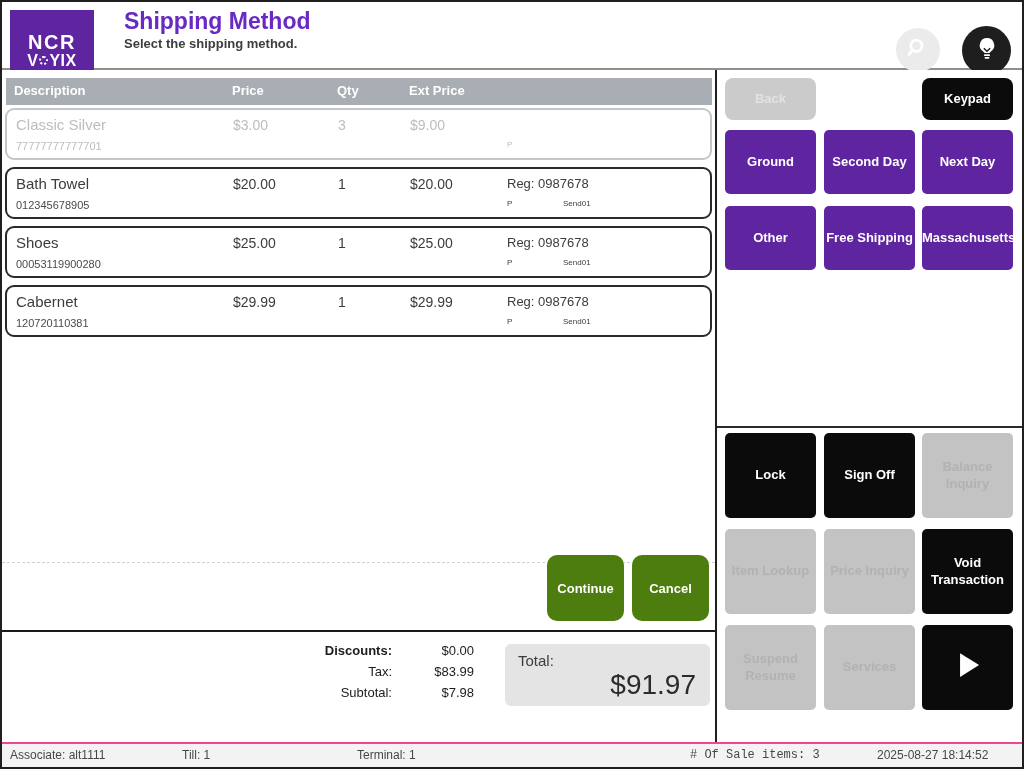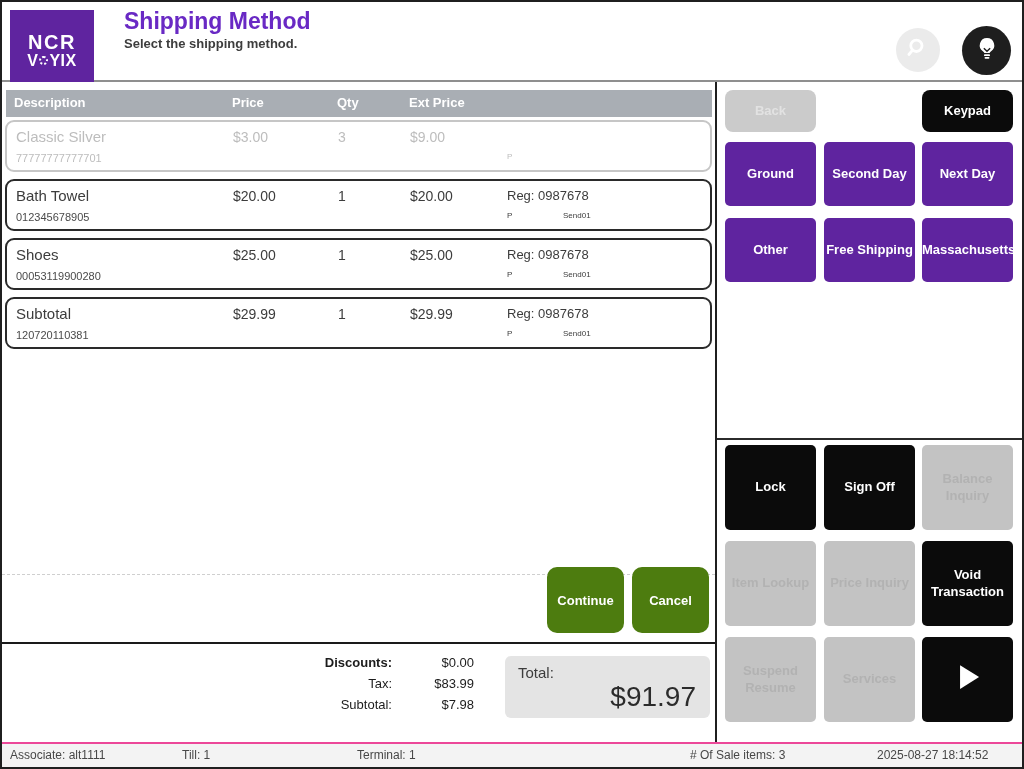--- a/index.html
+++ b/index.html
@@ -1,20 +1,20 @@
 <!DOCTYPE html>
 <html><head>
 <meta charset="utf-8">
 <style>
   * { margin:0; padding:0; box-sizing:border-box; }
   html,body { width:1024px; height:769px; background:#fff; font-family:"Liberation Sans", sans-serif; }
   .window { width:1024px; height:769px; border:2px solid #1f1f1f; display:flex; flex-direction:column; background:#fff; overflow:hidden; }
 
   
-  .header { height:80px; flex:none; position:relative; background:#fff; border-bottom:2px solid #8f8f8f; }
+  .header { height:68px; flex:none; position:relative; background:#fff; border-bottom:2px solid #8f8f8f; }
   .logo { position:absolute; left:8px; top:8px; width:84px; height:81px; background:#5F249F; color:#fff;
           display:flex; flex-direction:column; align-items:center; justify-content:center; font-weight:bold; }
   .logo-l1 { font-size:20px; letter-spacing:1.5px; line-height:20px; }
   .logo-l2 { font-size:16px; letter-spacing:0.5px; line-height:18px; display:flex; align-items:center; }
   .dotted-o { display:inline-block; width:9px; height:9px; border:2px dotted #fff; border-radius:50%; margin:0 1px; }
   .page-title { position:absolute; left:122px; top:6px; font-size:23px; font-weight:bold; color:#6929C4; }
   .page-subtitle { position:absolute; left:122px; top:34px; font-size:13px; font-weight:bold; color:#3d3d3d; }
   .search-btn { position:absolute; right:82px; top:26px; width:44px; height:44px; border-radius:50%; background:#ebebeb;
                 display:flex; align-items:center; justify-content:center; }
   .bulb-btn { position:absolute; right:11px; top:24px; width:49px; height:49px; border-radius:50%; background:#1e1e1e;
@@ -75,21 +75,21 @@
   .rp-divider { position:absolute; left:0; right:0; top:356px; border-top:2px solid #2b2b2b; }
   .r-fn1 { top:363px; height:85px; }
   .r-fn2 { top:459px; height:85px; }
   .r-fn3 { top:555px; height:85px; }
   .play-btn { display:flex; align-items:center; justify-content:center; }
 
   
   .status-bar { height:25px; flex:none; position:relative; background:#f3f3f3; border-top:2px solid #ec4899; }
   .status-bar span { position:absolute; top:4px; font-size:12px; color:#474747; }
   .sb-associate { left:8px; } .sb-till { left:180px; } .sb-terminal { left:355px; }
-  .sb-items { left:688px; } .sb-datetime { left:852px;margin-left:23px; }
+  .sb-items { left:688px;font-family:Liberation Mono, monospace; } .sb-datetime { left:852px;margin-left:23px; }
 </style>
 </head>
 <body>
 
 <div class="window">
 
   <div class="header">
     <div class="logo">
       <div class="logo-l1">NCR</div>
       <div class="logo-l2">
@@ -156,21 +156,21 @@
           <span class="desc">Shoes</span>
           <span class="sku">00053119900280</span>
           <span class="price">$25.00</span>
           <span class="qty">1</span>
           <span class="ext">$25.00</span>
           <span class="reg">Reg: 0987678</span>
           <span class="pflag">P</span>
           <span class="send">Send01</span>
         </div>
         <div class="item-row">
-          <span class="desc">Subtotal</span>
+          <span class="desc">Cabernet</span>
           <span class="sku">120720110381</span>
           <span class="price">$29.99</span>
           <span class="qty">1</span>
           <span class="ext">$29.99</span>
           <span class="reg">Reg: 0987678</span>
           <span class="pflag">P</span>
           <span class="send">Send01</span>
         </div>
       </div>
 

